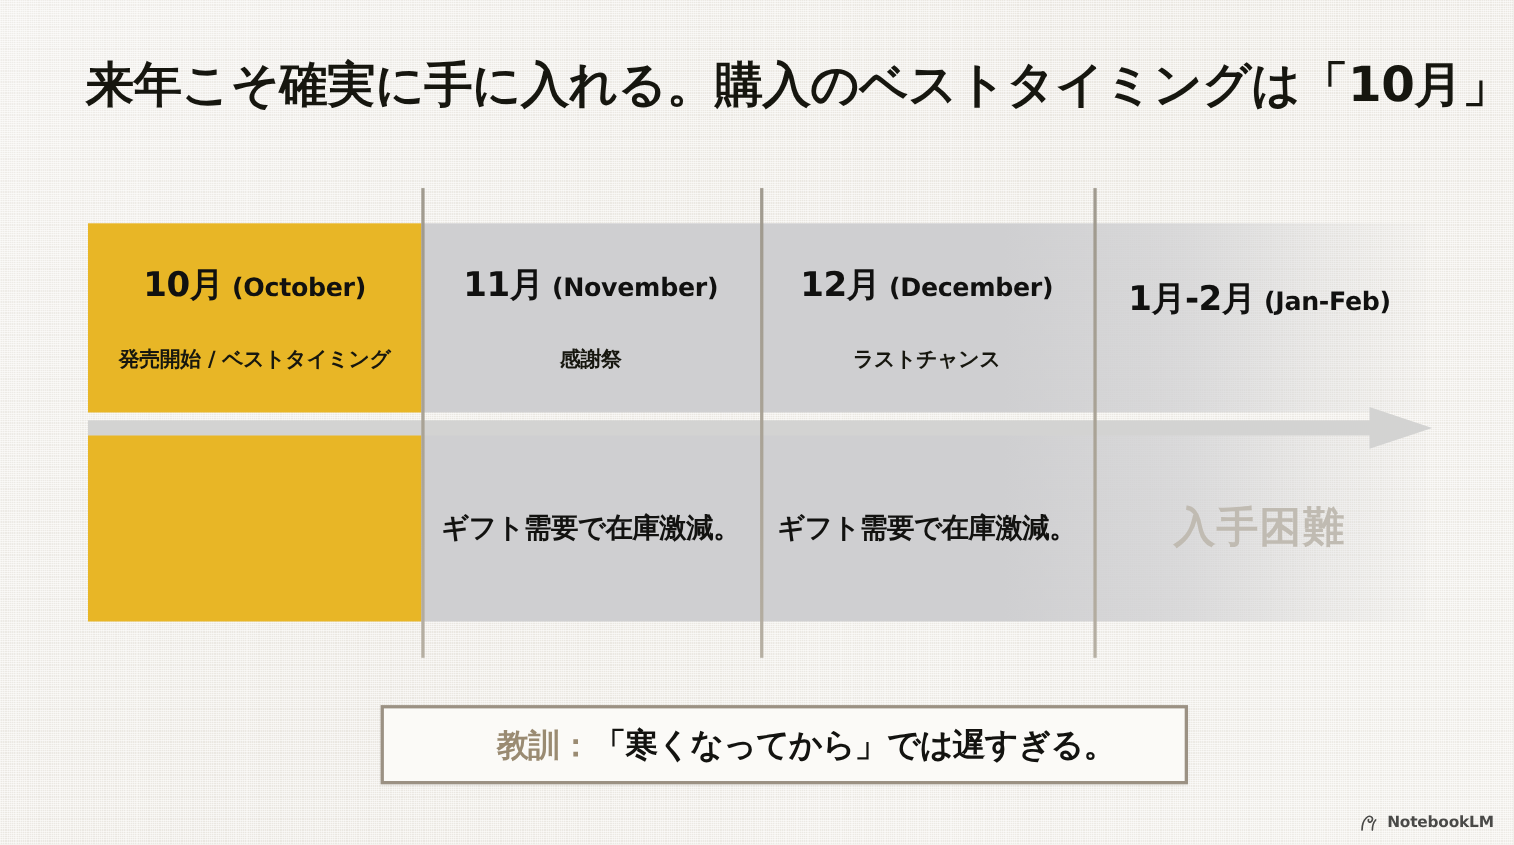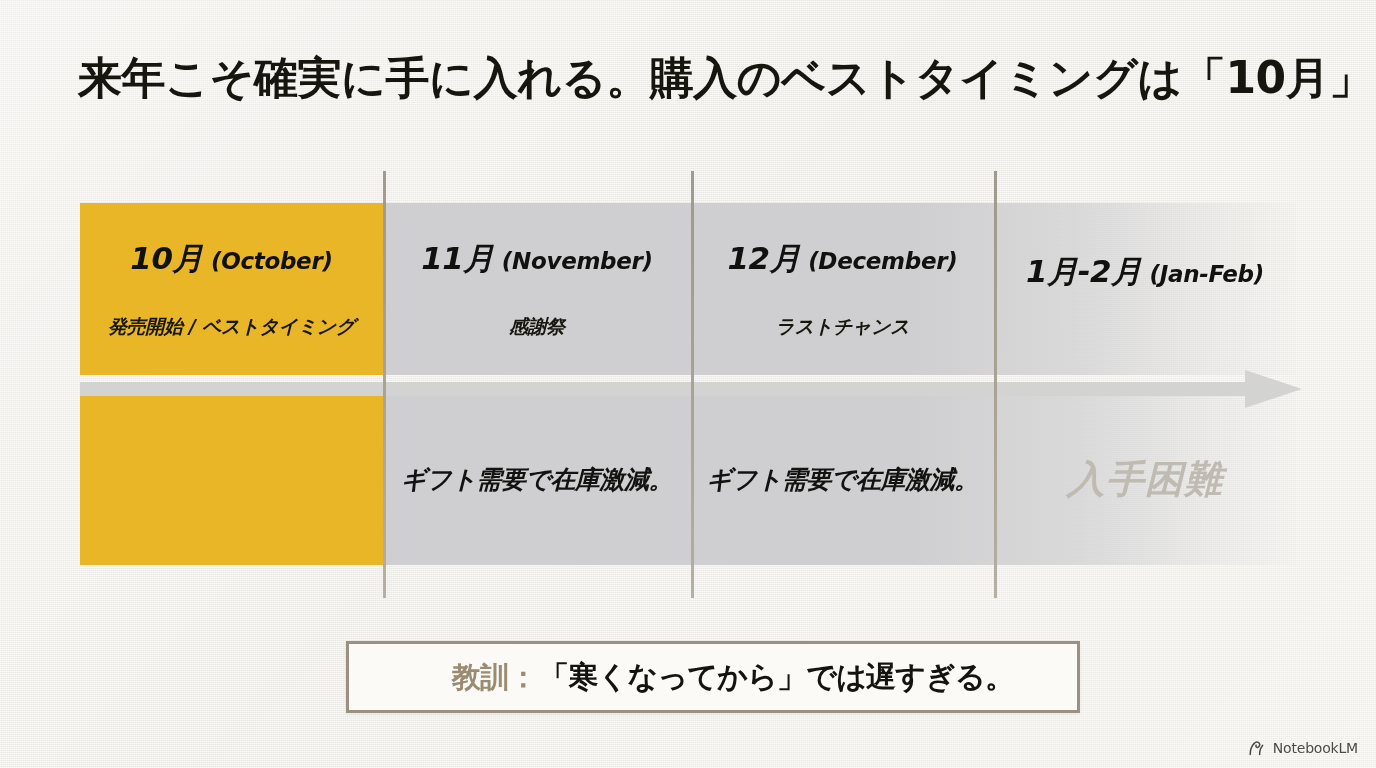--- a/index.html
+++ b/index.html
@@ -51,21 +51,20 @@
   }
 
   
   .timeline {
     position: absolute;
     left: 0;
     top: 0;
     width: 1376px;
     height: 768px;
     z-index: 2;
-    font-style: italic;
   }
 
   .band {
     position: absolute;
     left: 80px;
     width: 1216px;
   }
   .band-top {
     top: 203px;
     height: 172px;
@@ -228,21 +227,21 @@
     right: 18px;
     bottom: 12px;
     display: flex;
     align-items: center;
     gap: 7px;
     z-index: 7;
     opacity: 0.92;
   }
   .watermark-text {
     font-size: 14px;
-    font-weight: 400;
+    font-weight: 700;
     color: #3c3c3a;
     letter-spacing: -0.2px;
   }
 </style>
 </head>
 <body>
 
 <div class="slide">
 
   <div class="title">来年こそ確実に手に入れる。購入のベストタイミングは「10月」。</div>

